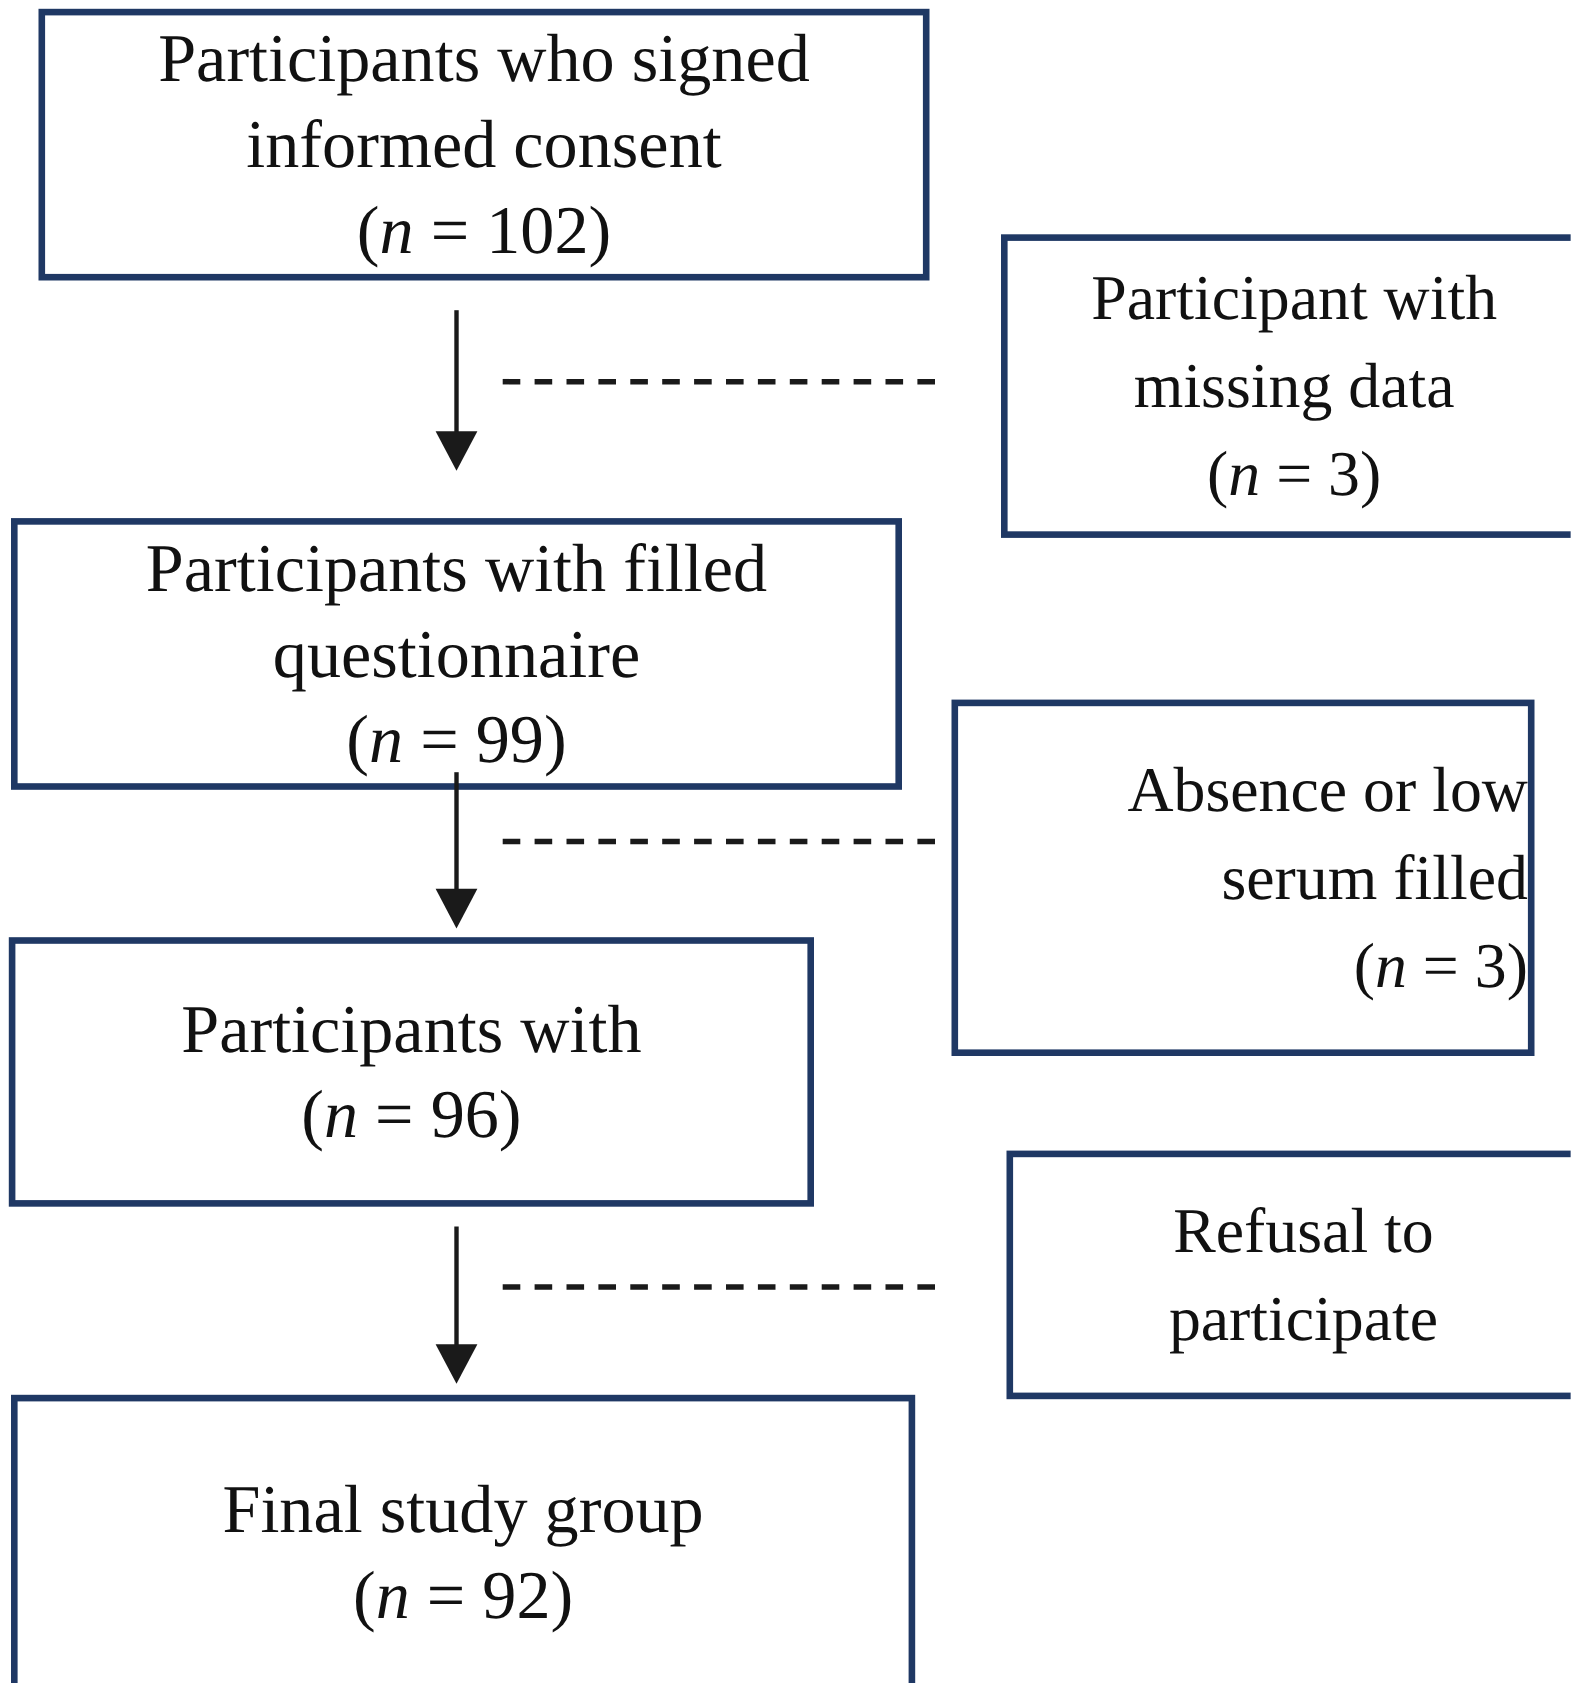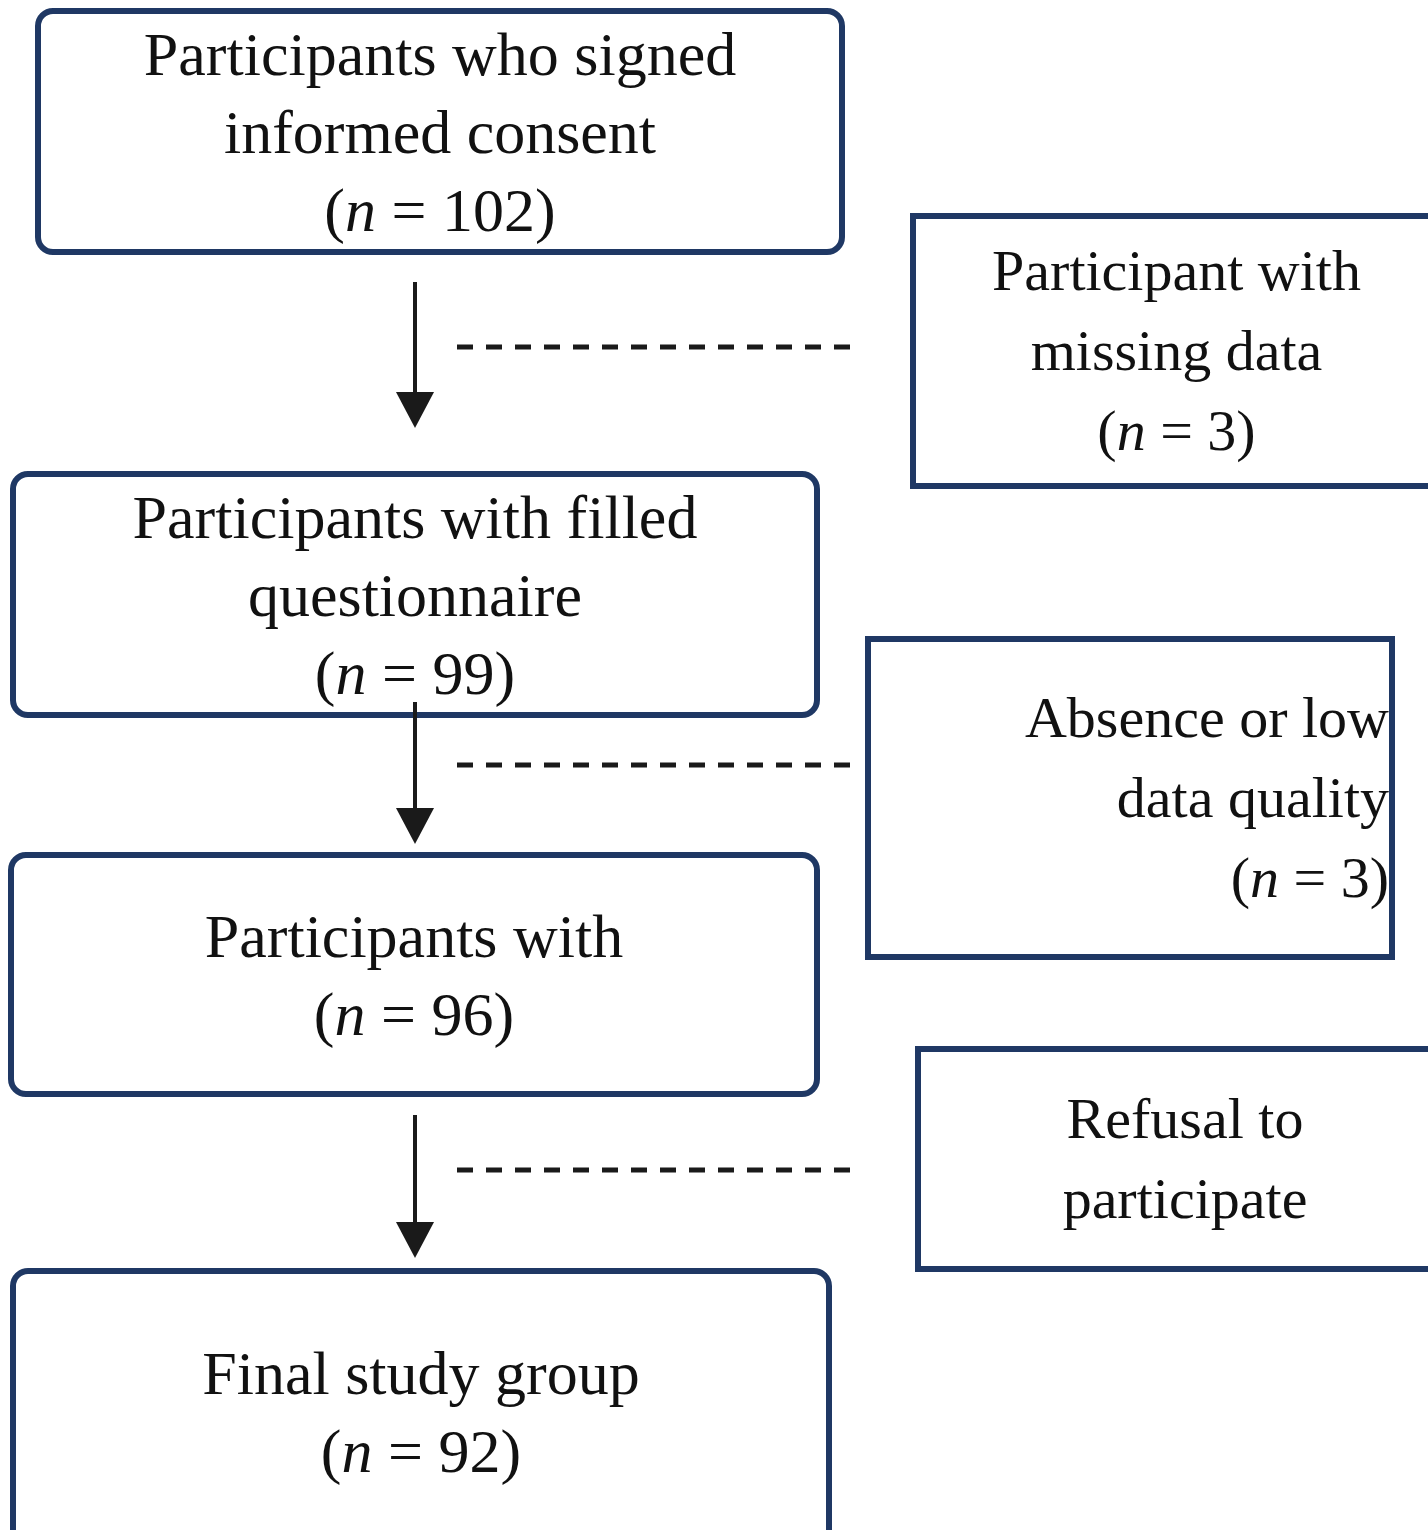--- a/index.html
+++ b/index.html
@@ -23,21 +23,20 @@
     background: #ffffff;
     display: flex;
     flex-direction: column;
     align-items: center;
     justify-content: center;
     text-align: center;
   }
   .box.main {
     font-size: 62px;
     line-height: 78px;
-    border-radius: 18px;
   }
   .box.side {
     font-size: 58px;
     line-height: 80px;
     margin-left: 43px;
   }
   .nvar {
     font-style: italic;
   }
   .connectors {
@@ -80,25 +79,25 @@
   </div>
 
   <div class="box main" style="left:10px; top:435px; width:810px; height:247px;margin-top:36px;">
     <div>Participants with filled</div>
     <div>questionnaire</div>
     <div><span>(</span><span class="nvar">n</span><span> = 99)</span></div>
   </div>
 
   <div class="box side" style="left:822px; top:636px; width:530px; height:324px;align-items:flex-end;">
     <div>Absence or low</div>
-    <div>data quality</div>
+    <div>serum filled</div>
     <div><span>(</span><span class="nvar">n</span><span> = 3)</span></div>
   </div>
 
-  <div class="box main" style="left:8px; top:852px; width:812px; height:245px;">
+  <div class="box main" style="left:8px; top:852px; width:732px; height:245px;">
     <div>Participants with</div>
     <div><span>(</span><span class="nvar">n</span><span> = 96)</span></div>
   </div>
 
   <div class="box side" style="left:872px; top:1046px; width:540px; height:226px;">
     <div>Refusal to</div>
     <div>participate</div>
   </div>
 
   <div class="box main" style="left:10px; top:1268px; width:822px; height:288px;align-items:center;">

